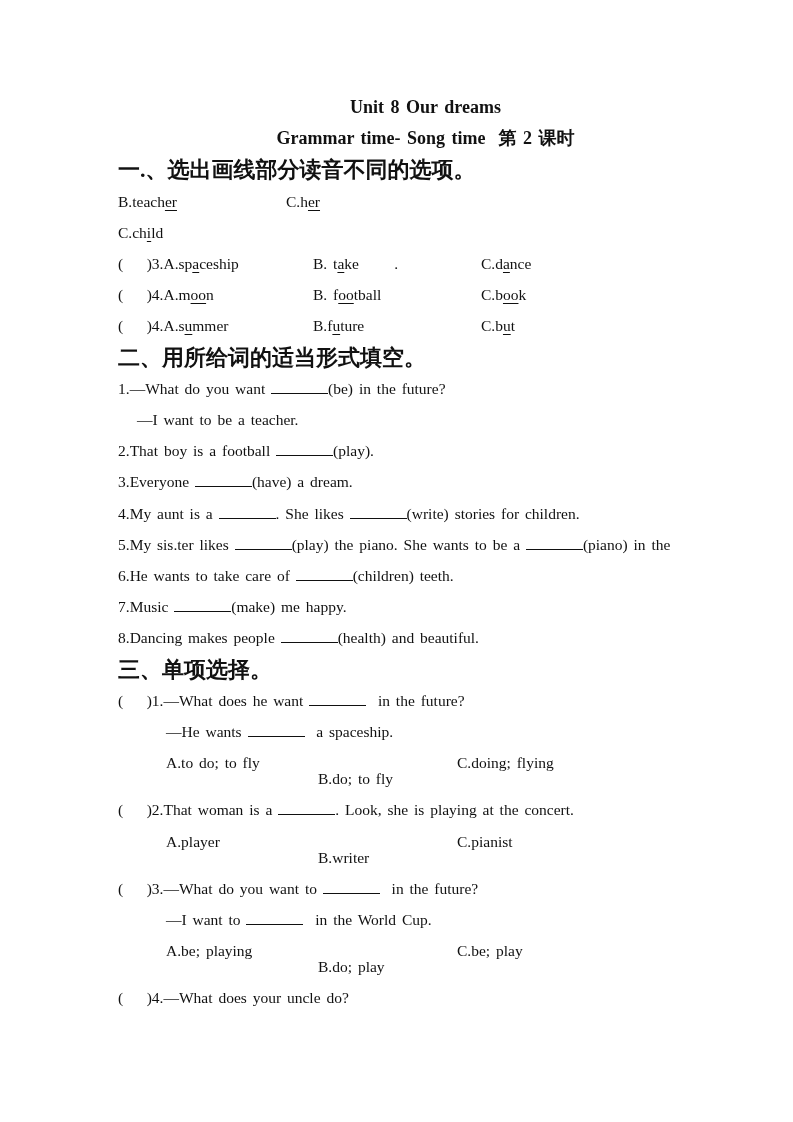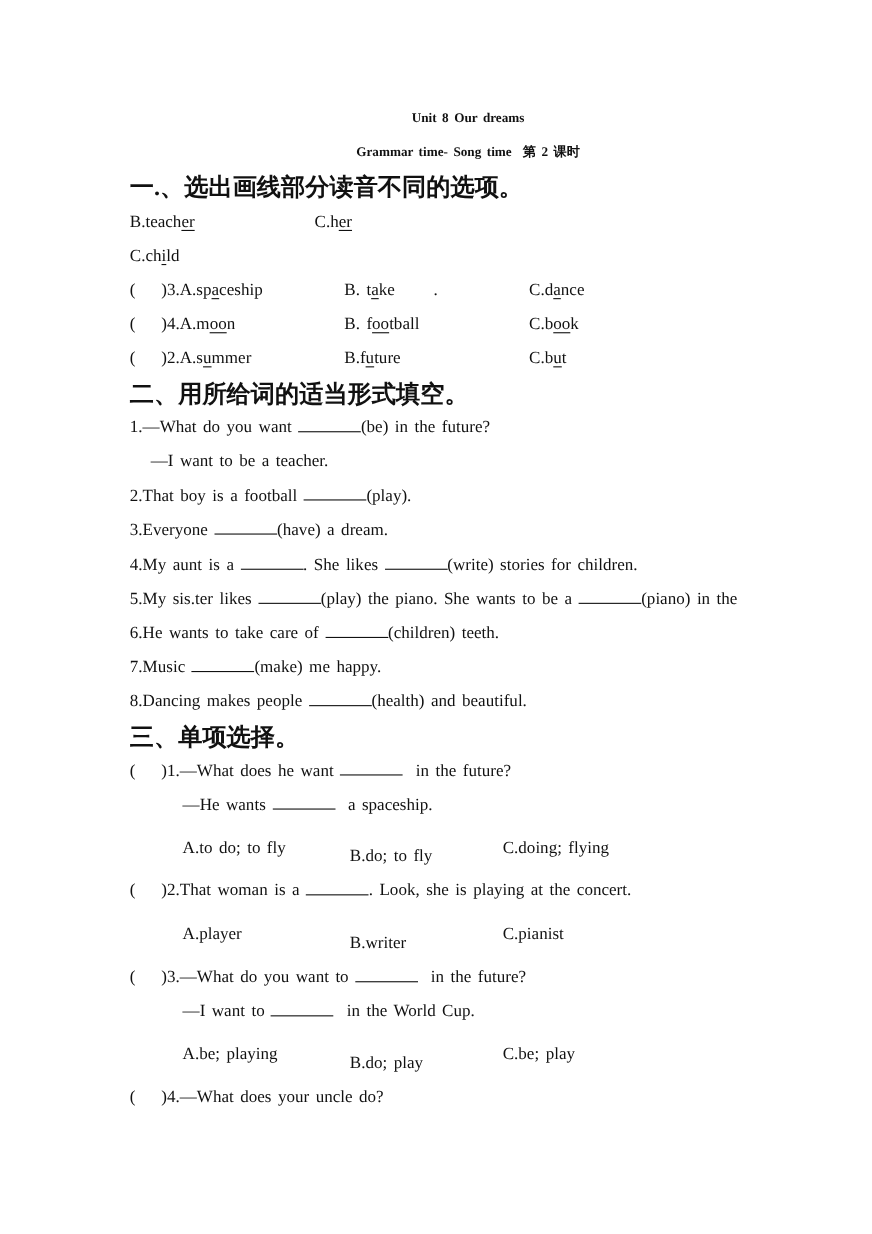--- a/index.html
+++ b/index.html
@@ -9,37 +9,37 @@
     color: #111111;
     font-family: "Liberation Serif", "DejaVu Serif", serif;
     font-size: 15.5px;
     word-spacing: 2px;
     overflow: hidden;
   }
   .page { padding: 92px 60px 0 118px; }
   .line { line-height: 31.2px; white-space: pre; }
   .center { text-align: center; }
   .bold { font-weight: bold; }
-  .title { font-size: 12px; }
+  .title { font-size: 18px; }
   .heading { font-size: 22px; font-weight: bold; }
   .ul {
     text-decoration: underline;
     text-decoration-thickness: 1.2px;
     text-underline-offset: 3px;
   }
   .blank {
     display: inline-block;
     width: 57px; height: 0;
     border-bottom: 1.4px solid #111;
   }
   .s1row { display: flex; }
   .s1a { width: 195px; flex: none; }
   .s1b { width: 168px; flex: none; }
   .s1c { flex: none; }
-  .opts { display: flex; align-items: center; }
+  .opts { display: flex; }
   .optA { width: 152px; flex: none; }
   .optB { width: 139px; flex: none; margin-top: 16px; }
   .ind19 { padding-left: 19px; }
   .ind8  { padding-left: 8px; }
   .ind48 { padding-left: 48px; }
 </style>
 </head>
 <body>
 
 <div class="page">
@@ -51,21 +51,21 @@
     <div class="line heading">一.、选出画线部分读音不同的选项。</div>
 
     <div class="line s1row"><span class="s1b"><span>B.teach</span><span class="ul">er</span><span></span></span><span class="s1c"><span>C.h</span><span class="ul">er</span><span></span></span></div>
 
     <div class="line s1row"><span class="s1c"><span>C.ch</span><span class="ul">i</span><span>ld</span></span></div>
 
     <div class="line s1row"><span class="s1a"><span>(    )3.A.sp</span><span class="ul">a</span><span>ceship</span></span><span class="s1b"><span>B. t</span><span class="ul">a</span><span>ke      .</span></span><span class="s1c"><span>C.d</span><span class="ul">a</span><span>nce</span></span></div>
 
     <div class="line s1row"><span class="s1a"><span>(    )4.A.m</span><span class="ul">oo</span><span>n</span></span><span class="s1b"><span>B. f</span><span class="ul">oo</span><span>tball</span></span><span class="s1c"><span>C.b</span><span class="ul">oo</span><span>k</span></span></div>
 
-    <div class="line s1row"><span class="s1a"><span>(    )2.A.s</span><span class="ul">u</span><span>mmer</span></span><span class="s1b"><span>B.f</span><span class="ul">u</span><span>ture</span></span><span class="s1c"><span>C.b</span><span class="ul">u</span><span>t</span></span></div>
+    <div class="line s1row"><span class="s1a"><span>(    )4.A.s</span><span class="ul">u</span><span>mmer</span></span><span class="s1b"><span>B.f</span><span class="ul">u</span><span>ture</span></span><span class="s1c"><span>C.b</span><span class="ul">u</span><span>t</span></span></div>
   </section>
 
   <section>
     <div class="line heading">二、用所给词的适当形式填空。</div>
 
     <div class="line"><span>1.—What do you want </span><span class="blank"></span><span>(be) in the future?</span></div>
     <div class="line ind19"><span>—I want to be a teacher.</span></div>
 
     <div class="line"><span>2.That boy is a football </span><span class="blank"></span><span>(play).</span></div>
 

